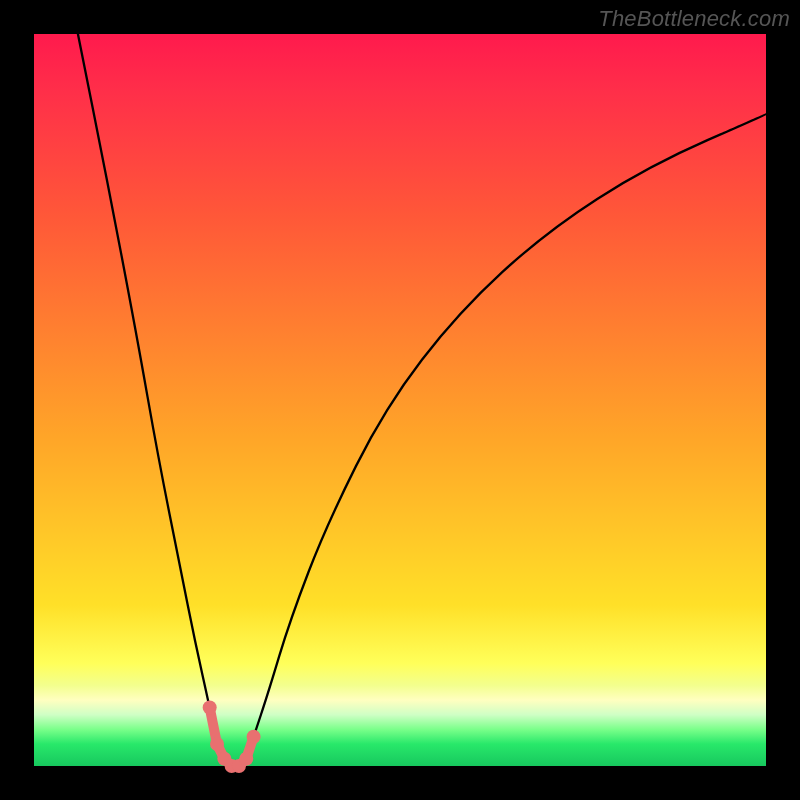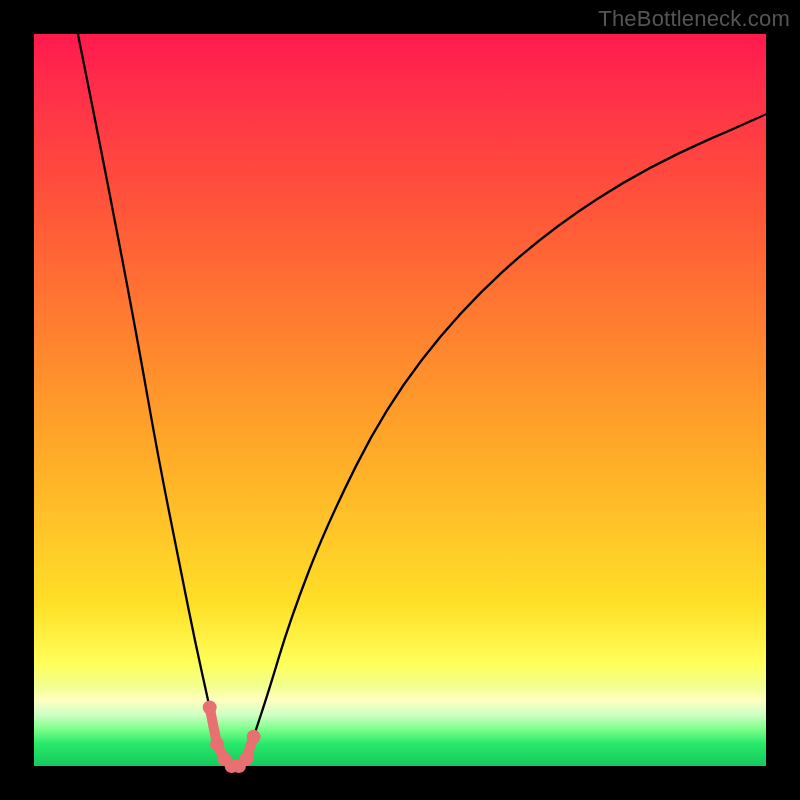--- a/index.html
+++ b/index.html
@@ -9,20 +9,21 @@
     height: 800px;
     background: #000;
     overflow: hidden;
     font-family: Arial, Helvetica, sans-serif;
   }
   .frame {
     position: absolute;
     left: 0; top: 0;
     width: 800px; height: 800px;
     background: #000;
+    font-style: italic;
   }
   .plot-area {
     position: absolute;
     left: 34px;
     top: 34px;
     width: 732px;
     height: 732px;
     
     background: linear-gradient(
       to bottom,

